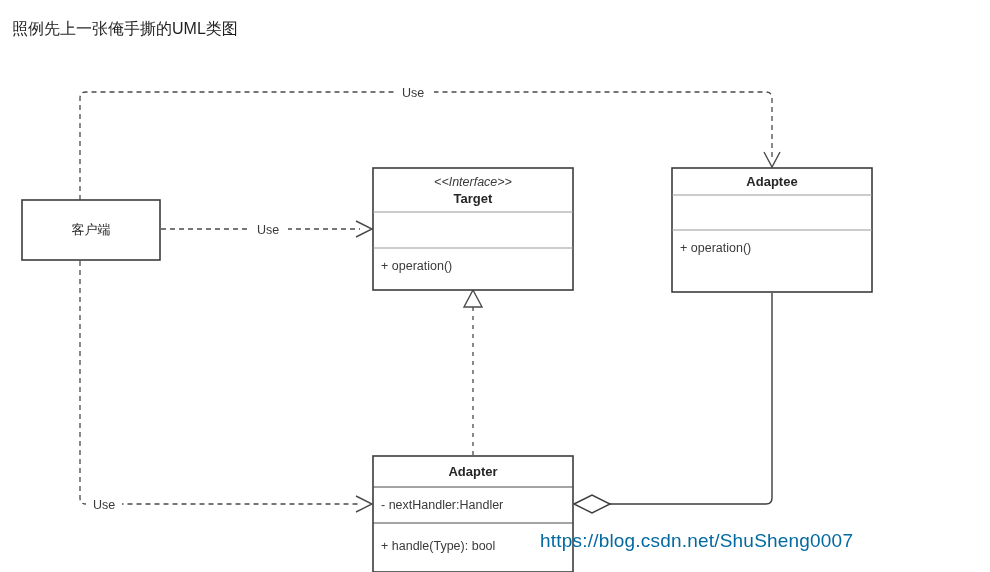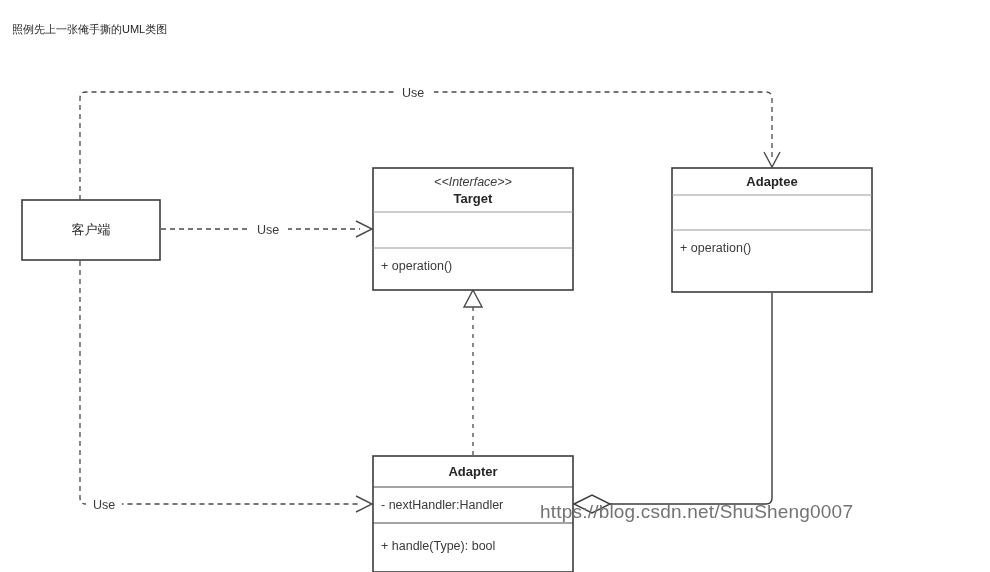--- a/index.html
+++ b/index.html
@@ -17,39 +17,39 @@
   #page {
     position: relative;
     width: 990px;
     height: 572px;
     background: #ffffff;
   }
   .page-title {
     position: absolute;
     left: 12px;
     top: 19px;
-    font-size: 11px;
+    font-size: 16px;
     line-height: 20px;
     color: #1f1f1f;
     white-space: nowrap;
   }
   #diagram-canvas {
     position: absolute;
     left: 0;
     top: 0;
     width: 990px;
     height: 572px;
   }
   .watermark {
     position: absolute;
     left: 540px;
-    top: 500px;
+    top: 529px;
     font-size: 19px;
     line-height: 24px;
-    color: #737373;
+    color: #0369a1;
     white-space: nowrap;
     letter-spacing: 0.2px;
     user-select: none;
   }
   
   .uml-box rect.box-outline {
     fill: #ffffff;
     stroke: #3c3c3c;
     stroke-width: 1.6;
   }

